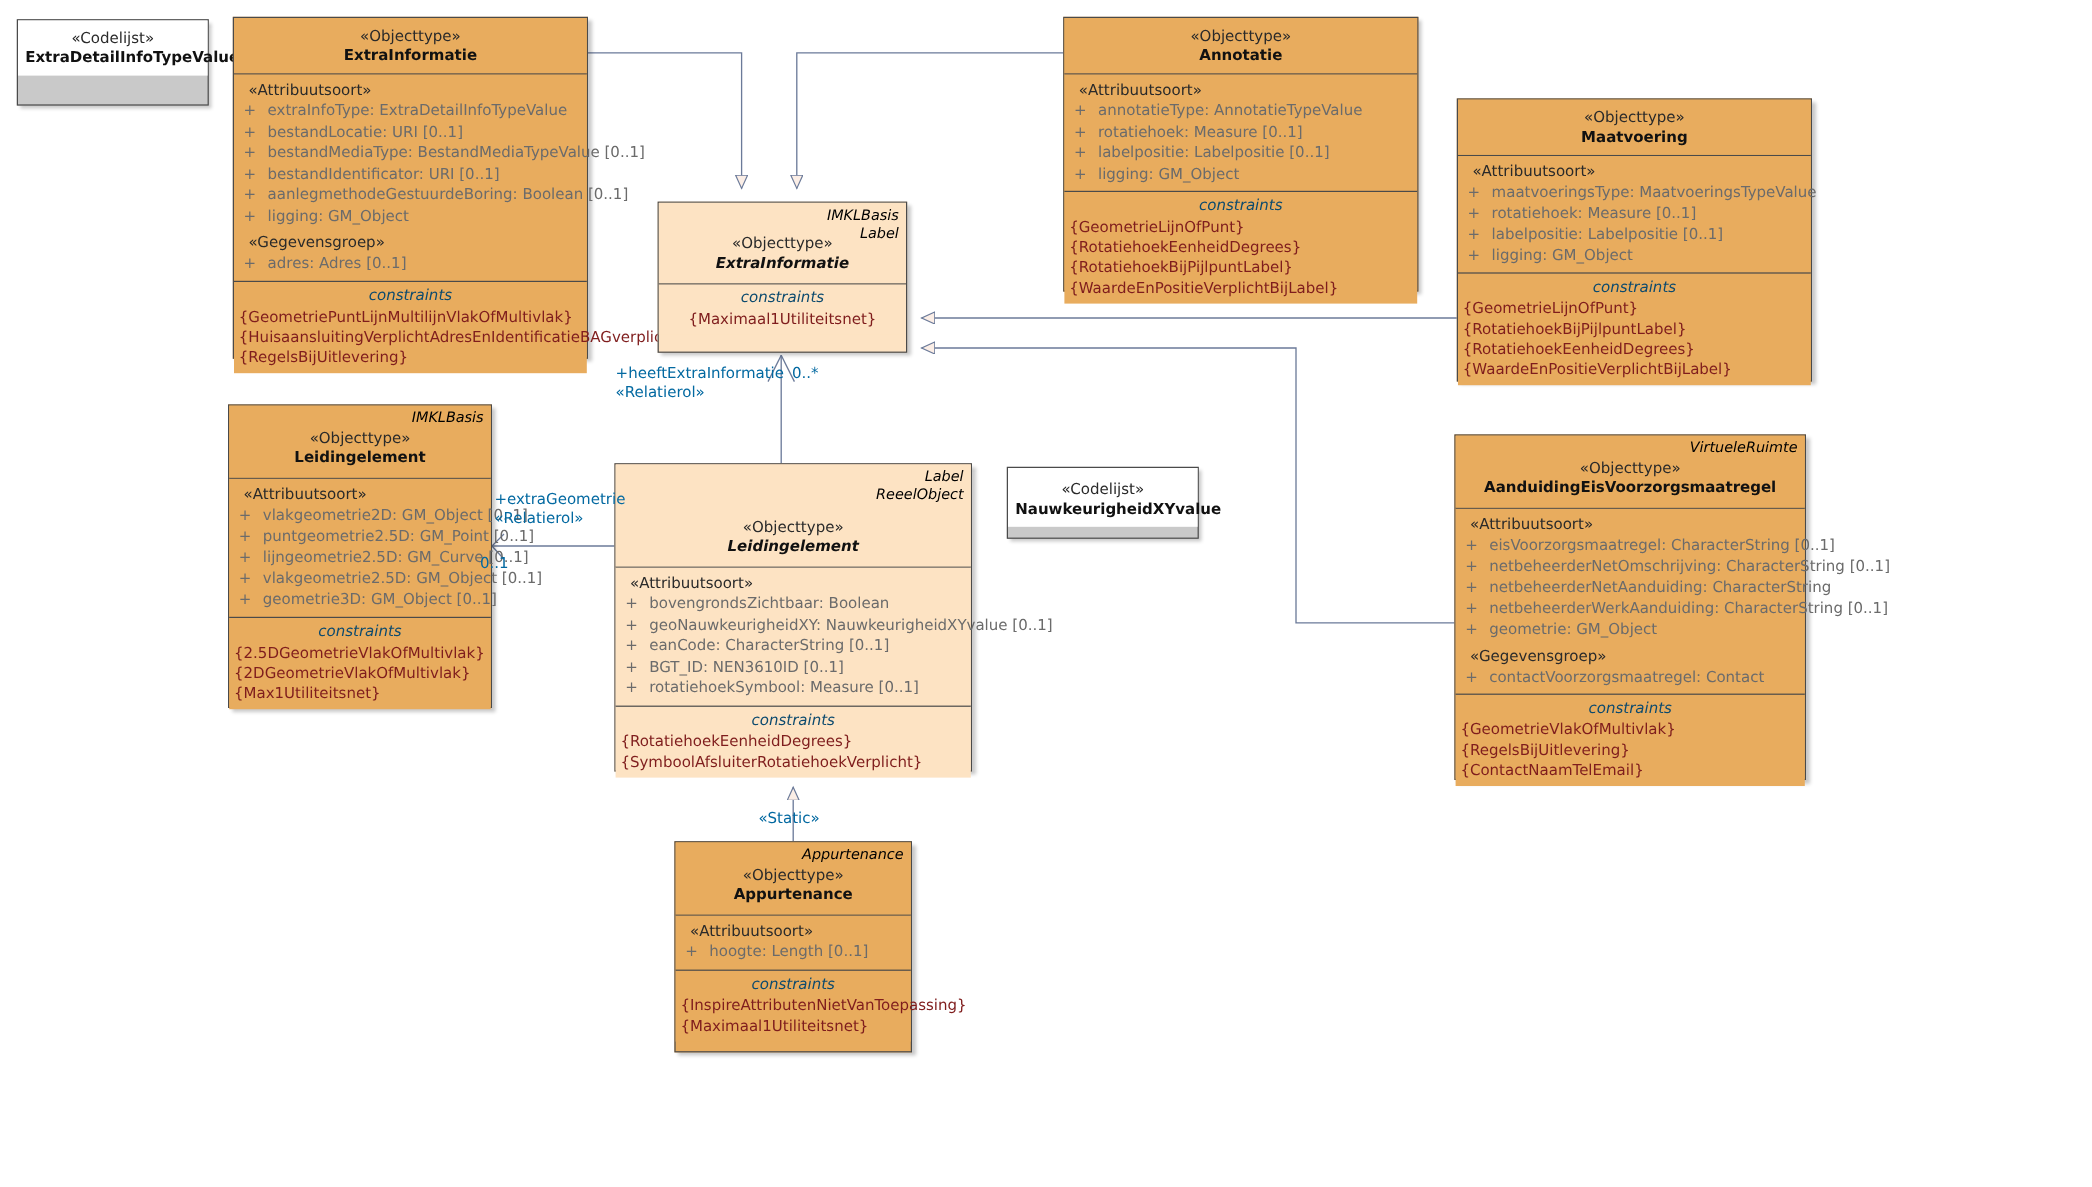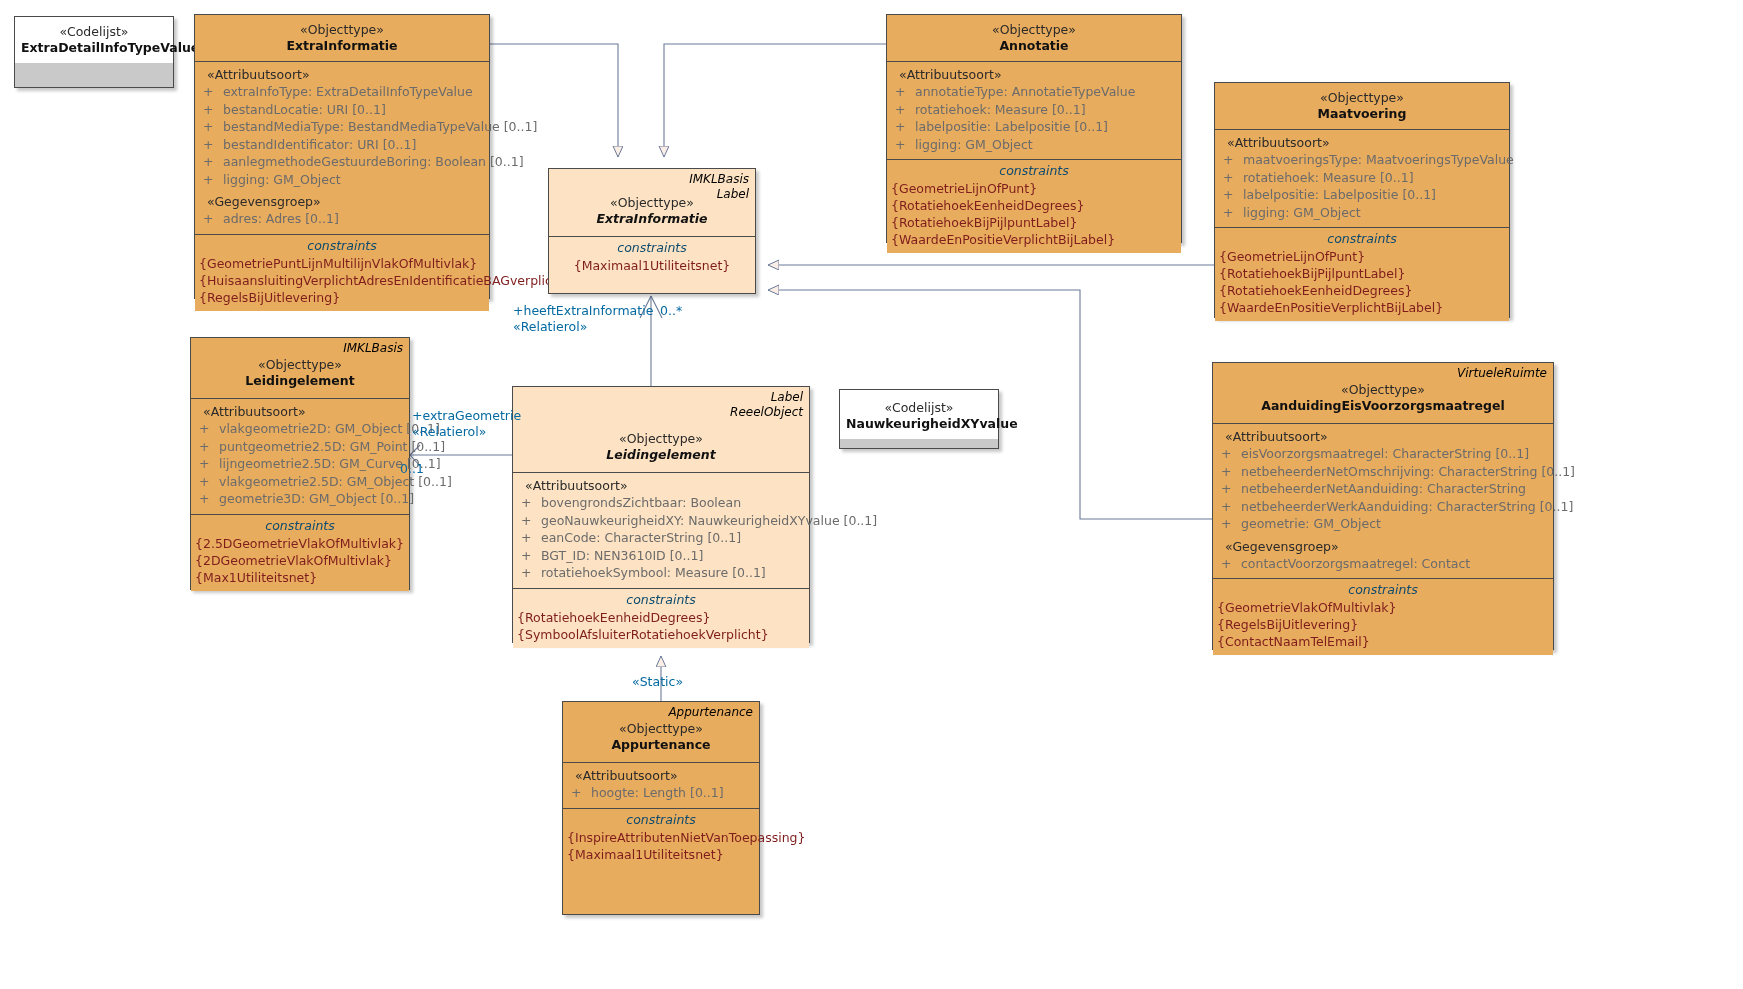--- a/index.html
+++ b/index.html
@@ -76,22 +76,22 @@
 
   
   #box-codelijst-extradetail { left: 14px;   top: 16px;  width: 160px; height: 72px; }
   #box-extradetailinfo       { left: 194px;  top: 14px;  width: 296px; height: 285px; }
   #box-annotatie             { left: 886px;  top: 14px;  width: 296px; height: 229px; }
   #box-maatvoering           { left: 1214px; top: 82px;  width: 296px; height: 236px; }
   #box-extrainformatie       { left: 548px;  top: 168px; width: 208px; height: 126px; }
   #box-extrageometrie        { left: 190px;  top: 337px; width: 220px; height: 253px; }
   #box-leidingelement        { left: 512px;  top: 386px; width: 298px; height: 257px; }
   #box-codelijst-nauwkeurig  { left: 839px;  top: 389px; width: 160px; height: 60px; }
-  #box-aanduiding            { left: 1212px; top: 362px; width: 342px; height: 288px; }
-  #box-appurtenance          { left: 562px;  top: 701px; width: 198px; height: 214px; }
+  #box-aanduiding            { left: 1212px; top: 362px; width: 293px; height: 288px; }
+  #box-appurtenance          { left: 562px;  top: 701px; width: 198px; height: 176px; }
 
   
   .nowrapclip { overflow: visible; }
 </style>
 </head>
 <body>
 
 <div id="canvas">
 
   <svg class="connectors" viewBox="0 0 1743 989" xmlns="http://www.w3.org/2000/svg">

